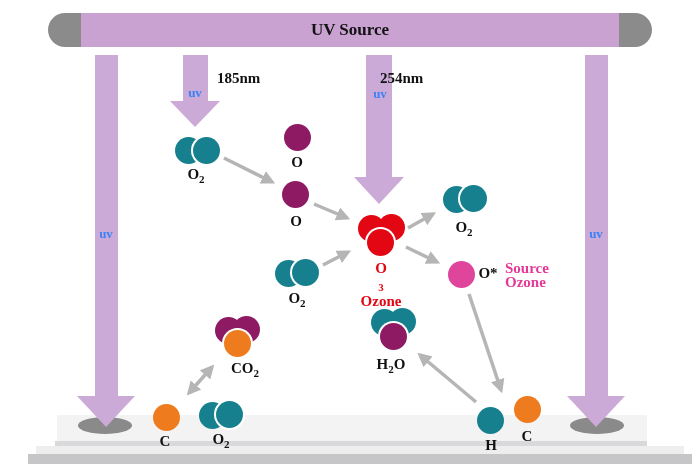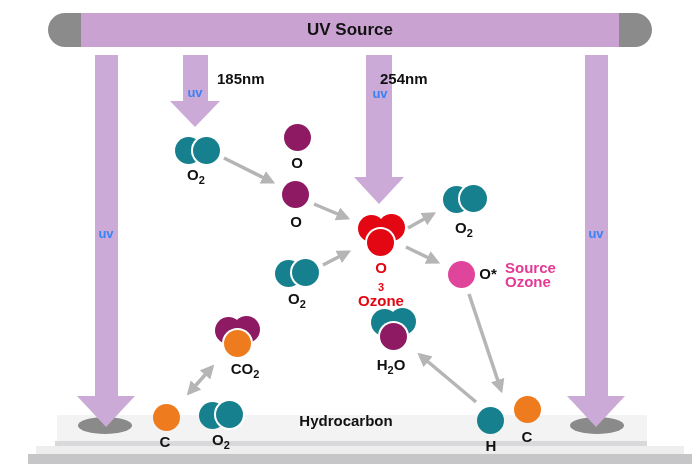--- a/index.html
+++ b/index.html
@@ -1,17 +1,17 @@
 <!DOCTYPE html>
 <html><head>
 <meta charset="utf-8">
 <style>
   html,body{margin:0;padding:0;background:#fff;}
   .stage{position:relative;width:700px;height:476px;background:#ffffff;overflow:hidden;
-         font-family:Liberation Sans, sans-serif;}
+         font-family:Liberation Serif, serif;}
 
   
   .lamp{position:absolute;left:48px;top:13px;width:604px;height:34px;background:#8b8b8b;
         border-radius:17px;z-index:4;}
   .lamp-glass{position:absolute;left:33px;top:0;width:538px;height:34px;background:#c9a2d2;}
   .lamp-title{position:absolute;left:0;top:0;width:100%;height:34px;line-height:34px;
         text-align:center;font-weight:bold;font-size:17px;color:#121212;}
 
   
   .beam-bar{position:absolute;background:#cbaad7;z-index:4;}
@@ -164,18 +164,17 @@
 
   <div class="lbl" style="left:297px;top:290px;"><span>O</span><sub>2</sub></div>
 
   <div class="lbl" style="left:391px;top:356px;"><span>H</span><sub>2</sub><span>O</span></div>
 
   <div class="lbl" style="left:245px;top:360px;"><span>CO</span><sub>2</sub></div>
 
   <div class="lbl" style="left:165px;top:433px;">C</div>
   <div class="lbl" style="left:221px;top:431px;"><span>O</span><sub>2</sub></div>
 
-  <div class="lbl" style="left:346px;top:412px;">Hydrocarbon</div>
 
   <div class="lbl" style="left:491px;top:437px;">H</div>
   <div class="lbl" style="left:527px;top:428px;">C</div>
 
 </div>
 
 </body></html>

